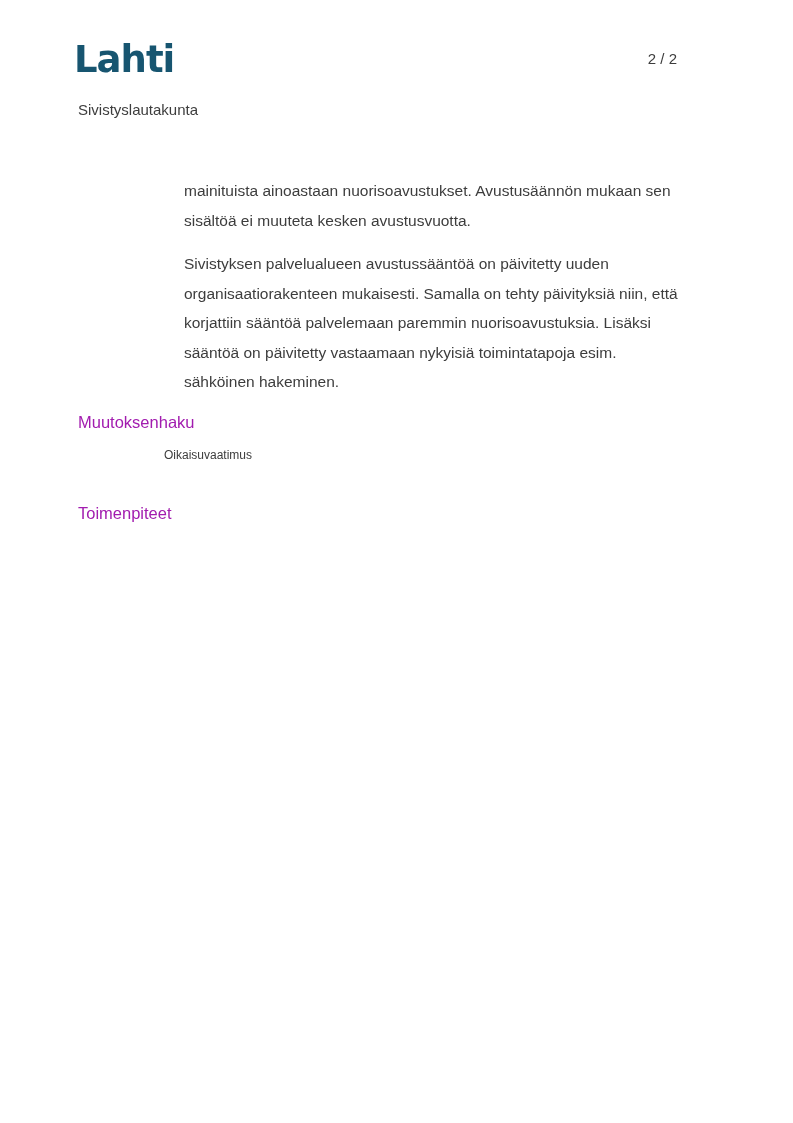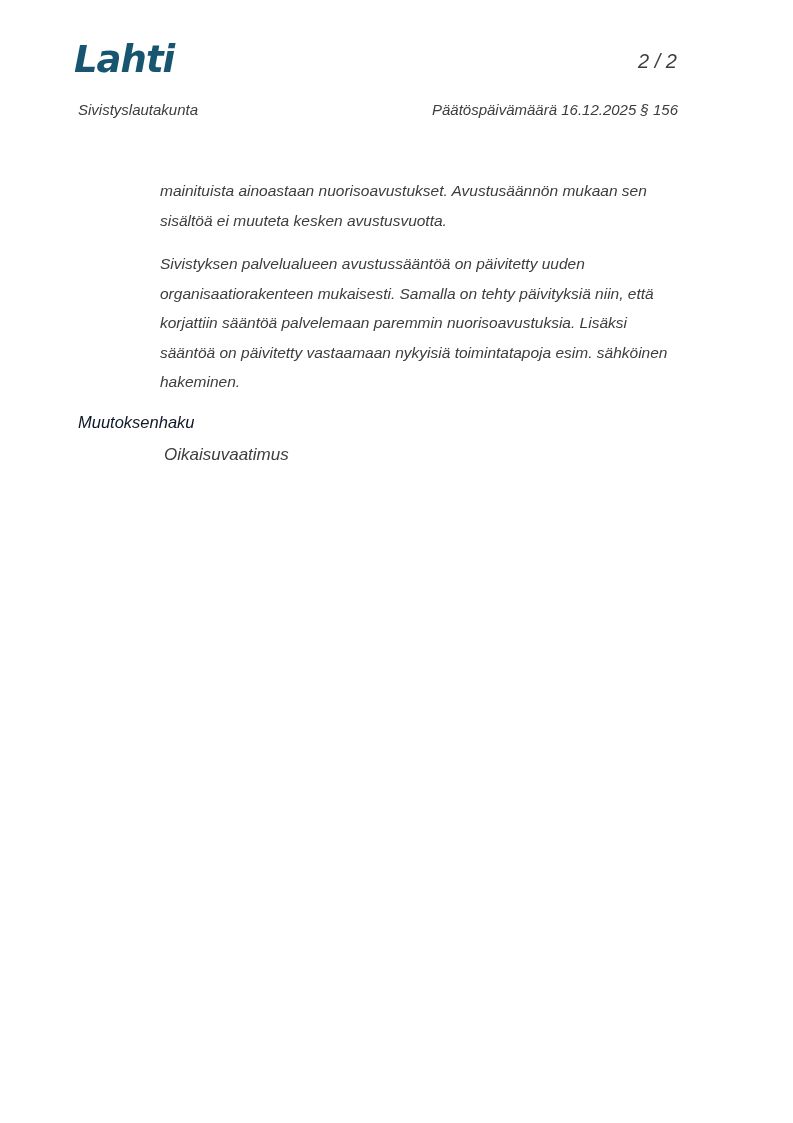--- a/index.html
+++ b/index.html
@@ -8,40 +8,39 @@
     background: #ffffff;
   }
   .page {
     position: relative;
     width: 753px;
     height: 1123px;
     background: #ffffff;
     overflow: hidden;
     font-family: "Liberation Sans", sans-serif;
     color: #3d3d3d;
-    font-style: italic;
   }
   
   .logo {
     position: absolute;
     top: 38px;
     left: 74px;
     font-family: "DejaVu Sans", sans-serif;
     font-weight: 800;
     font-size: 37px;
     line-height: 44px;
     letter-spacing: -1px;
     color: #175570;
     user-select: none;
   }
   .page-number {
     position: absolute;
     top: 50px;
     right: 76px;
-    font-size: 20px;
+    font-size: 15px;
     color: #3d3d3d;
   }
   .header-row {
     position: absolute;
     top: 101px;
     left: 78px;
     right: 75px;
     display: flex;
     justify-content: space-between;
     font-size: 15px;
@@ -50,56 +49,56 @@
   
   .content {
     position: absolute;
     top: 176px;
     left: 78px;
     right: 75px;
     font-size: 15.5px;
     color: #3d3d3d;
   }
   .content p {
-    margin: 0 0 14px 82px;
+    margin: 0 0 14px 106px;
     line-height: 29.5px;
     text-align: left;
   }
   .section-heading {
     margin: 14px 0 0 0;
     font-size: 16.5px;
     font-weight: 400;
     line-height: 22px;
-    color: #0f172a;
+    color: #a21caf;
   }
   .section-heading.second {
     margin-top: 36px;
   }
   .section-value {
     margin: 11px 0 0 86px;
-    font-size: 17px;
+    font-size: 12px;
     line-height: 22px;
   }
 </style>
 </head>
 <body>
 
 <div class="page">
 
   <div class="logo">Lahti</div>
 
   <div class="page-number">2 / 2</div>
 
   <div class="header-row">
     <span>Sivistyslautakunta</span>
-    <span>Päätöspäivämäärä 16.12.2025 § 156</span>
   </div>
 
   <div class="content">
     <p>mainituista ainoastaan nuorisoavustukset. Avustusäännön mukaan sen sisältöä ei muuteta kesken avustusvuotta.</p>
     <p>Sivistyksen palvelualueen avustussääntöä on päivitetty uuden organisaatiorakenteen mukaisesti. Samalla on tehty päivityksiä niin, että korjattiin sääntöä palvelemaan paremmin nuorisoavustuksia. Lisäksi sääntöä on päivitetty vastaamaan nykyisiä toimintatapoja esim. sähköinen hakeminen.</p>
 
     <div class="section-heading">Muutoksenhaku</div>
     <div class="section-value">Oikaisuvaatimus</div>
 
+    <div class="section-heading second">Toimenpiteet</div>
   </div>
 
 </div>
 
 </body></html>

